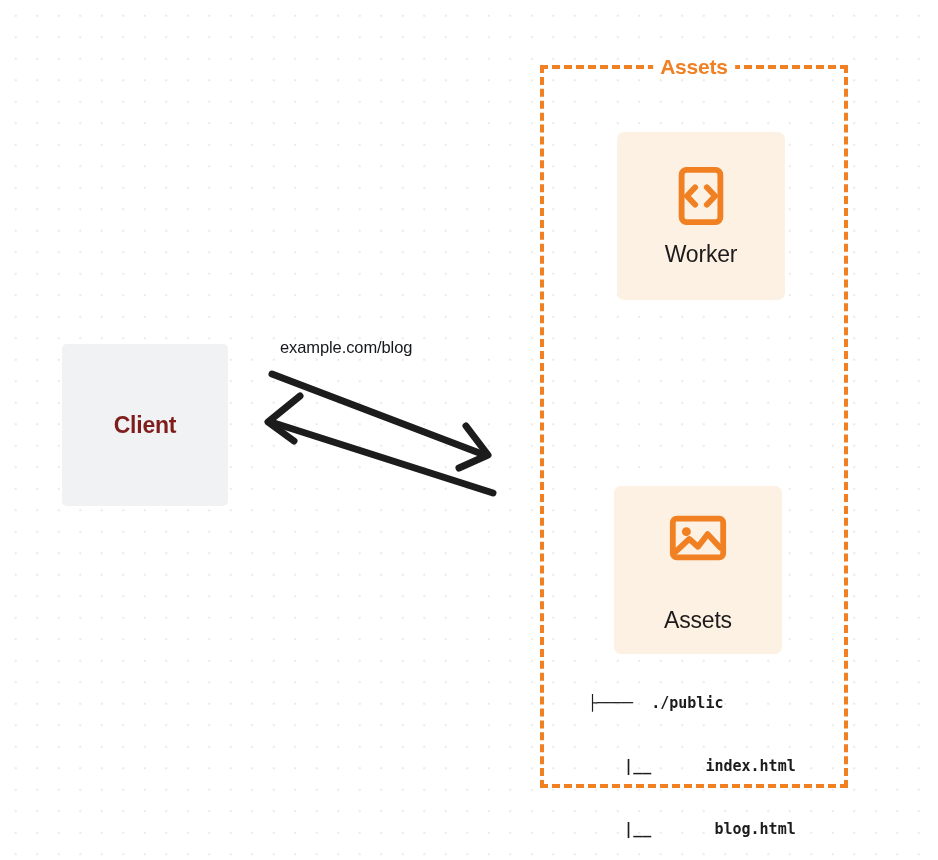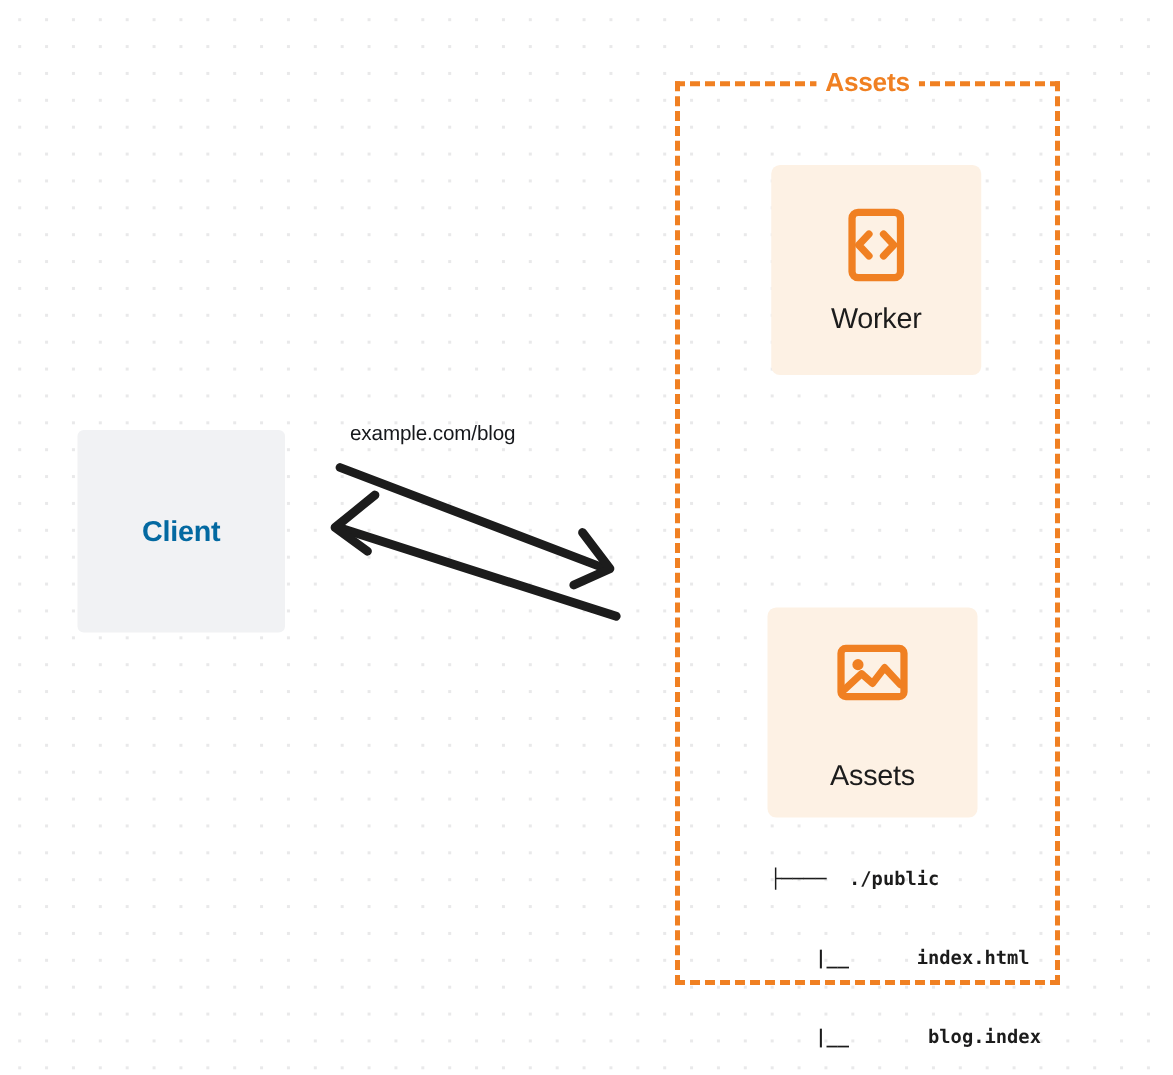--- a/index.html
+++ b/index.html
@@ -35,21 +35,21 @@
     height: 162px;
     background: #f1f2f4;
     border-radius: 5px;
     display: flex;
     align-items: center;
     justify-content: center;
   }
   .client-label {
     font-size: 23px;
     font-weight: bold;
-    color: #0369a1;
+    color: #7f1d1d;
     letter-spacing: -0.2px;
     text-align: right;
   }
 
   
   .arrows-svg {
     position: absolute;
     left: 250px;
     top: 360px;
     width: 260px;
@@ -126,21 +126,21 @@
     position: absolute;
     left: 44px;
     top: 582px;
     font-family: "DejaVu Sans Mono", "Liberation Mono", monospace;
     font-size: 15px;
     font-weight: bold;
     line-height: 21px;
     color: #1c1c1c;
     white-space: pre;
   }
-  .tree-row { display: block; margin-left: 28px; }
+  .tree-row { display: block; }
 </style>
 </head>
 <body>
 
 <div id="canvas">
 
   <div class="client-node">
     <span class="client-label">Client</span>
   </div>
 
@@ -177,18 +177,18 @@
         <rect x="6" y="12" width="52" height="40" rx="4" ry="4" fill="none" stroke="#f08022" stroke-width="6"></rect>
         <circle cx="20" cy="25.5" r="4.6" fill="#f08022"></circle>
         <polyline points="9,46 23,33 32,41 42,28 55,42" fill="none" stroke="#f08022" stroke-width="6" stroke-linecap="round" stroke-linejoin="round"></polyline>
       </svg>
       <span class="service-label">Assets</span>
     </div>
 
     <div class="file-tree">
       <span class="tree-row">├────  ./public</span>
       <span class="tree-row">    |__      index.html</span>
-      <span class="tree-row">    |__       blog.index</span>
+      <span class="tree-row">    |__       blog.html</span>
       
     </div>
 
   </div>
 </div>
 
 </body></html>

